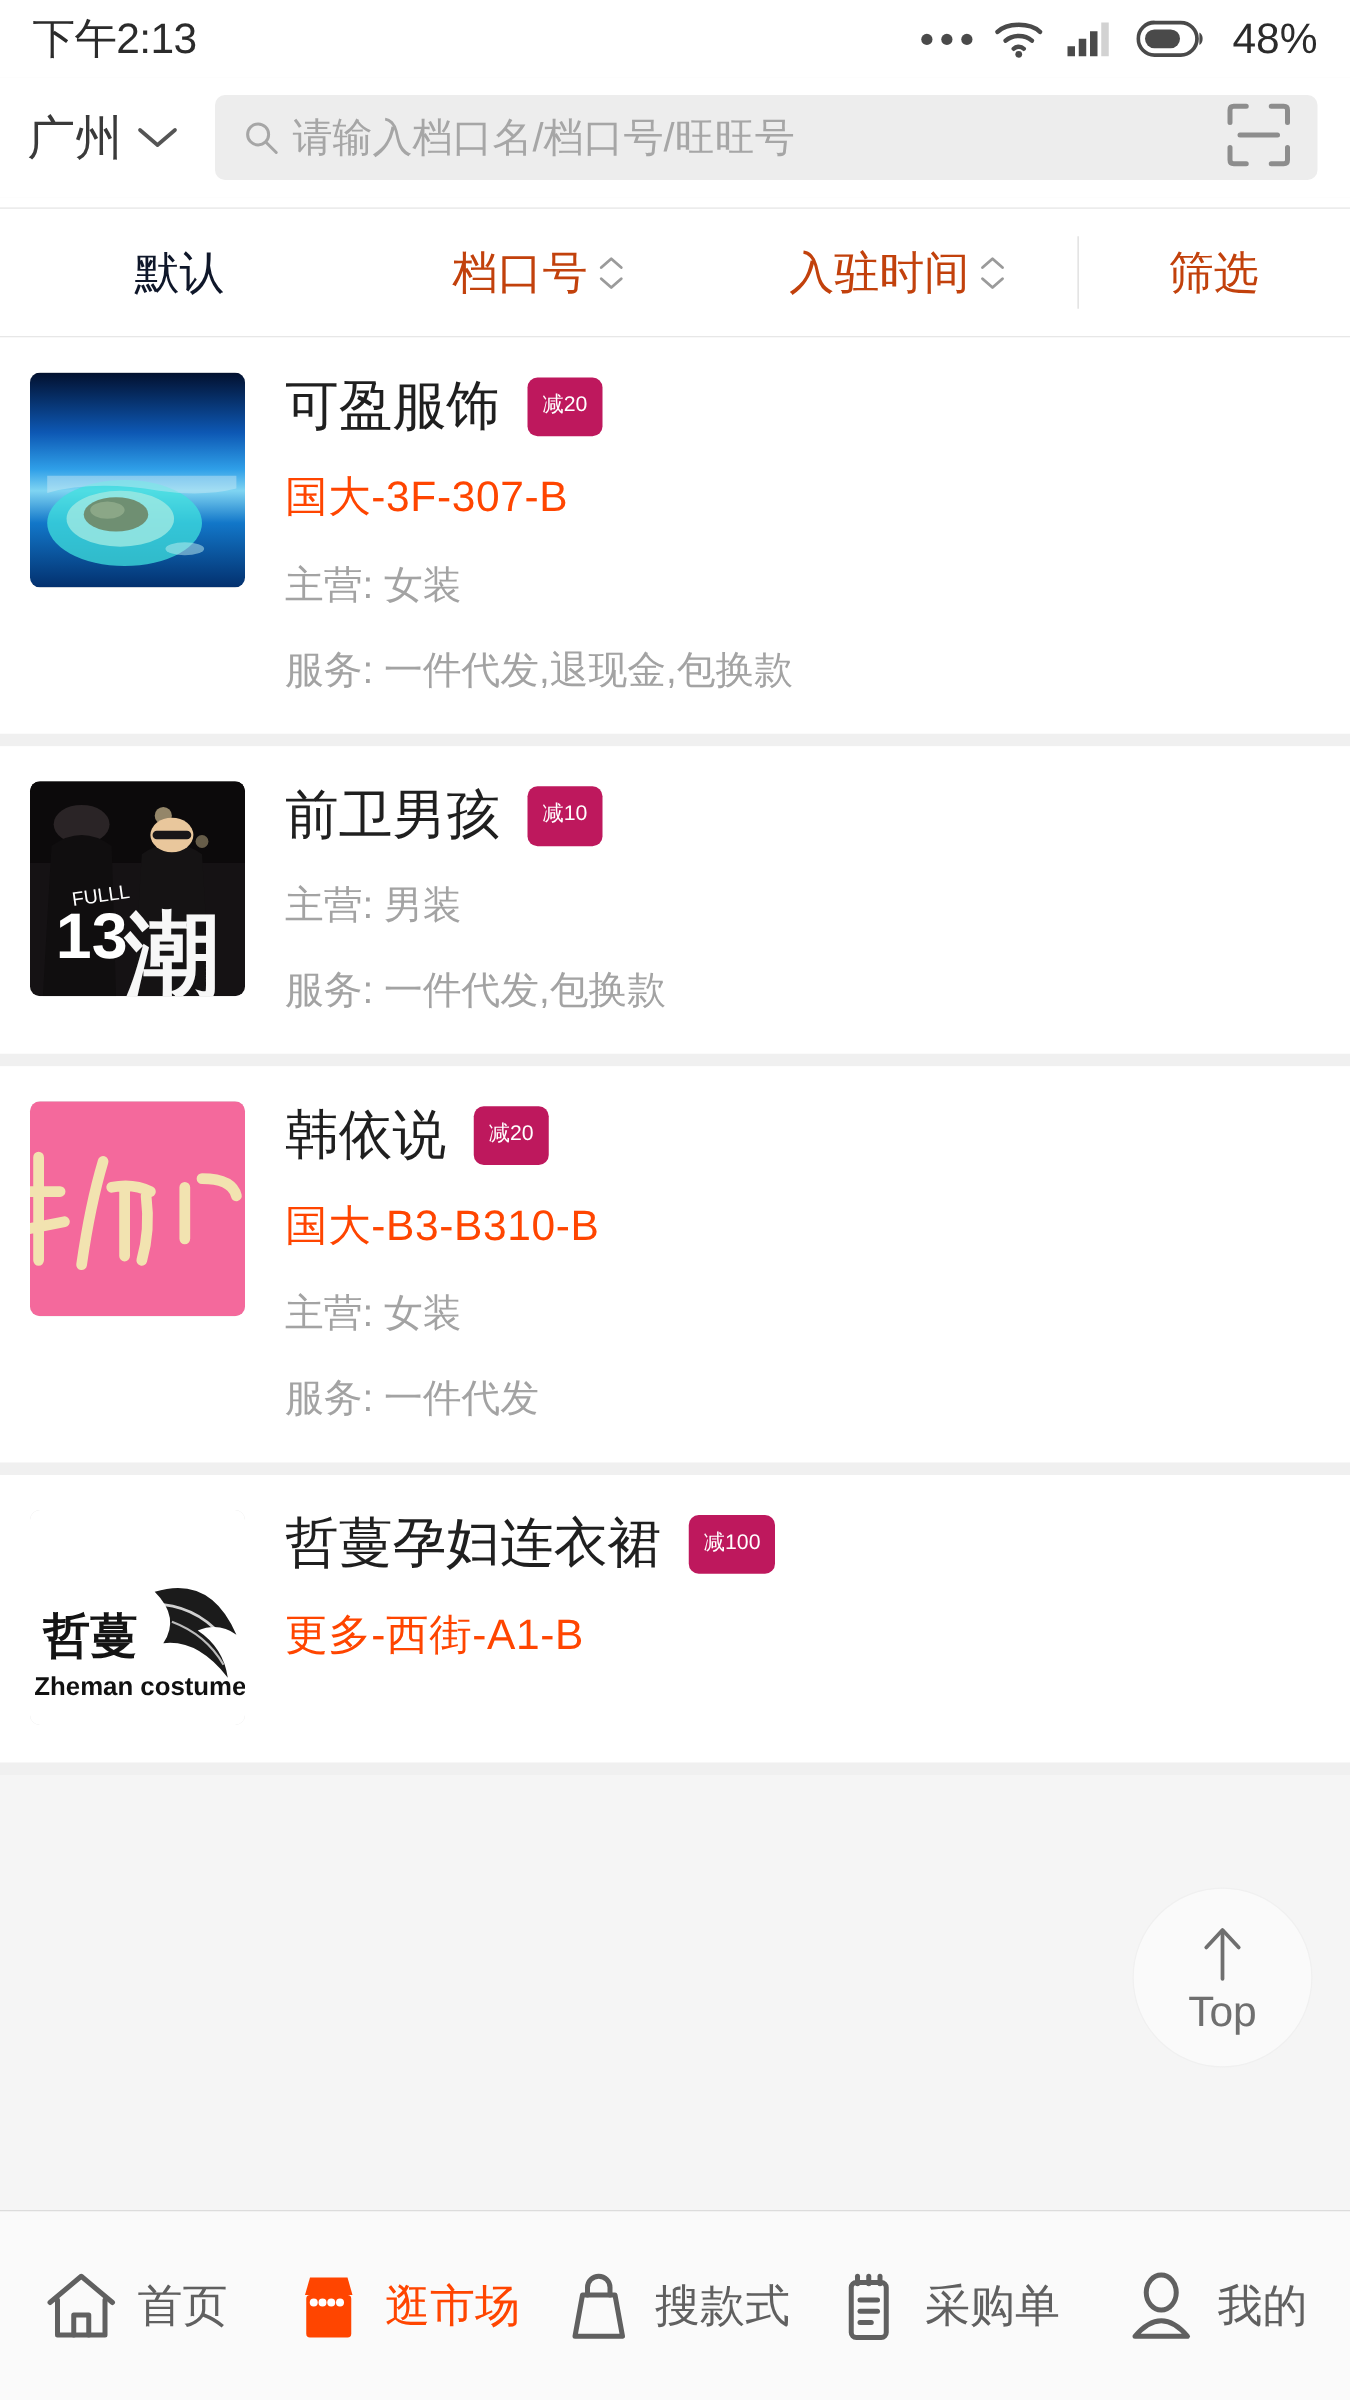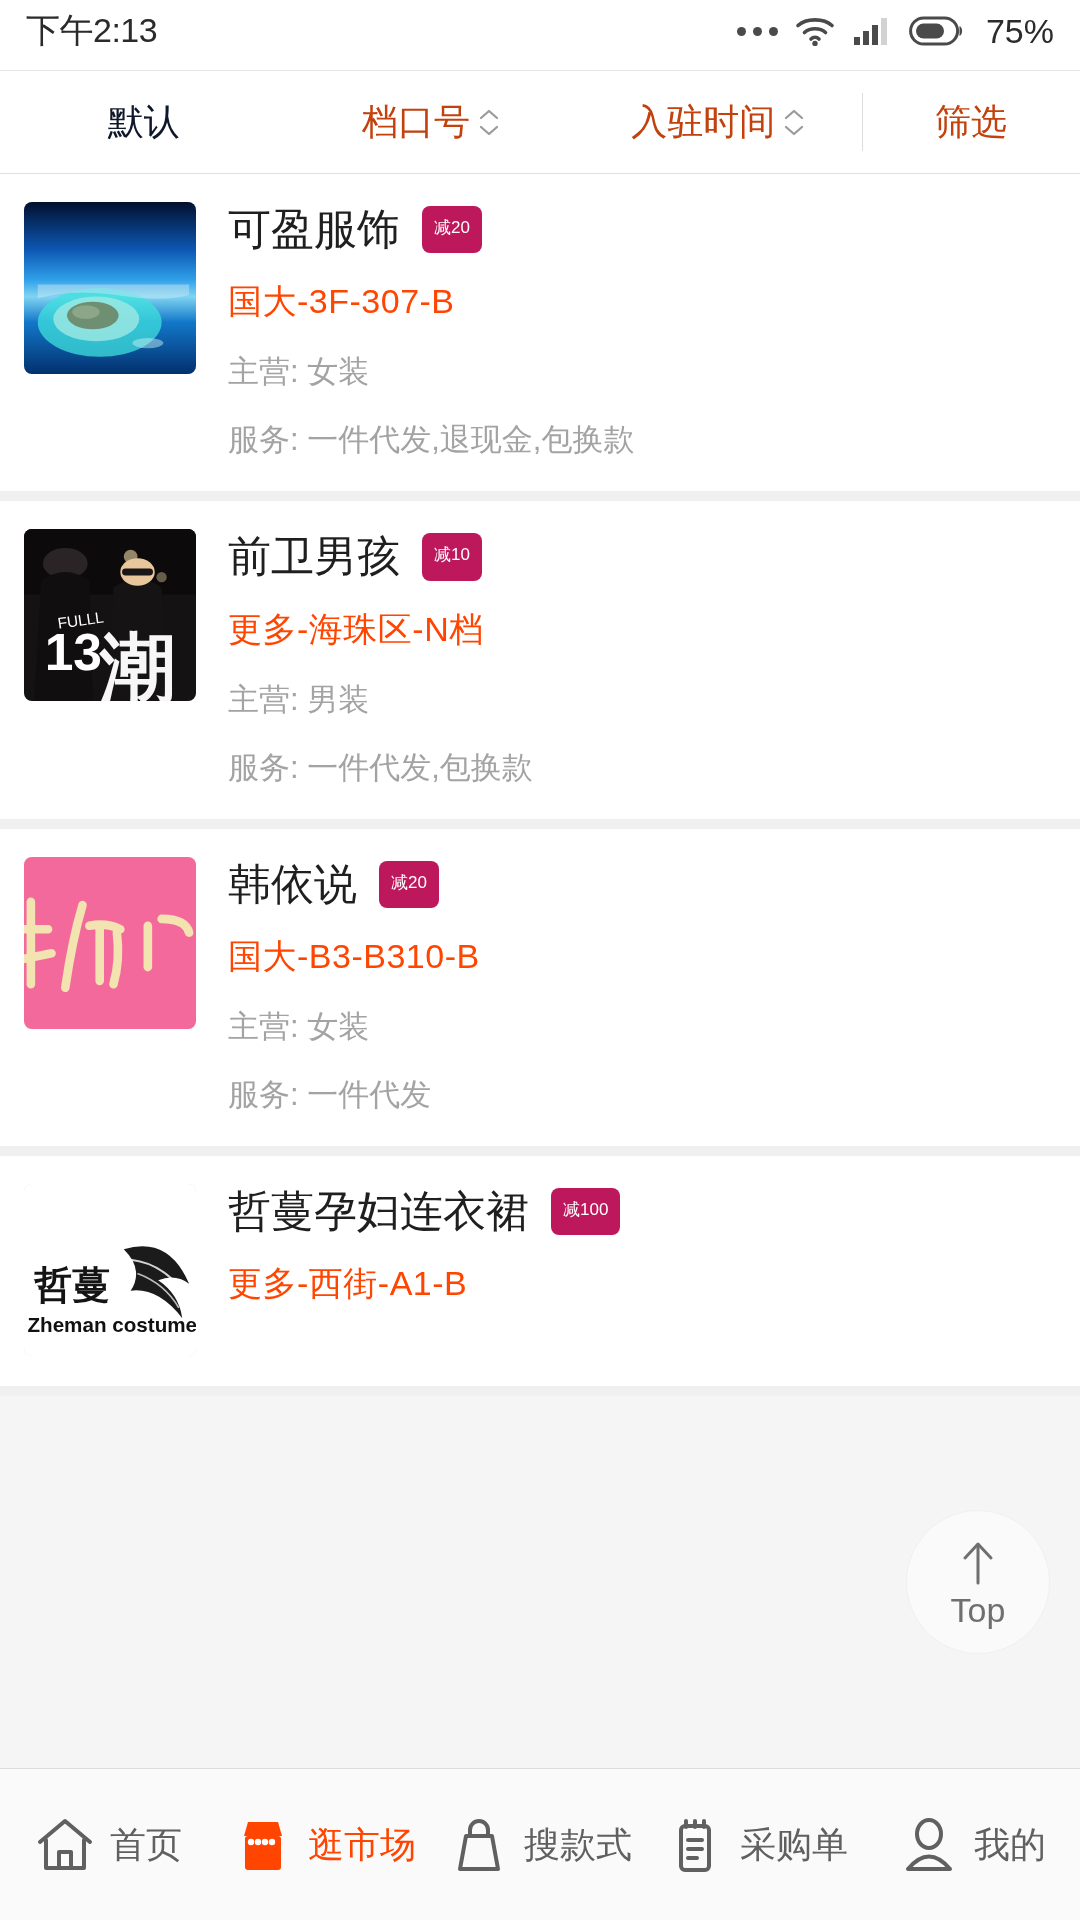--- a/index.html
+++ b/index.html
@@ -148,24 +148,48 @@
         <rect x="2" y="21" width="6" height="8" fill="#4a4a4a"></rect>
         <rect x="11" y="15" width="6" height="14" fill="#4a4a4a"></rect>
         <rect x="20" y="9" width="6" height="20" fill="#4a4a4a"></rect>
         <rect x="29" y="2" width="6" height="27" fill="#d2d2d2"></rect>
       </svg>
       <svg width="56" height="30" viewBox="0 0 56 30">
         <rect x="1.6" y="2" width="47" height="26" rx="13" fill="none" stroke="#4a4a4a" stroke-width="3"></rect>
         <rect x="7" y="7.5" width="28" height="15" rx="7.5" fill="#4a4a4a"></rect>
         <path d="M50.5 10 C54 11.5 54 18.5 50.5 20 Z" fill="#4a4a4a"></path>
       </svg>
-      <span class="battery-pct">75%</span>
-    </div>
-  </div>
-
+      <span class="battery-pct">48%</span>
+    </div>
+  </div>
+
+  <div class="header">
+    <div class="city">
+      <span>广州</span>
+      <svg class="chev" width="36" height="22" viewBox="0 0 36 22">
+        <path d="M4 5 L18 17 L32 5" stroke="#555" stroke-width="3" fill="none" stroke-linecap="round" stroke-linejoin="round"></path>
+      </svg>
+    </div>
+    <div class="searchbox">
+      <svg class="search-icon" width="30" height="30" viewBox="0 0 30 30">
+        <circle cx="12.5" cy="12.5" r="8.4" fill="none" stroke="#a6a6a6" stroke-width="2.4"></circle>
+        <line x1="18.8" y1="18.8" x2="27" y2="27" stroke="#a6a6a6" stroke-width="2.4" stroke-linecap="round"></line>
+      </svg>
+      <input class="search-input" type="text" placeholder="请输入档口名/档口号/旺旺号" style="">
+      <span class="scan-btn">
+        <svg width="54" height="54" viewBox="0 0 54 54">
+          <path d="M4 17 L4 7 Q4 4 7 4 L17 4" stroke="#8d8d8d" stroke-width="4" fill="none" stroke-linecap="round"></path>
+          <path d="M37 4 L47 4 Q50 4 50 7 L50 17" stroke="#8d8d8d" stroke-width="4" fill="none" stroke-linecap="round"></path>
+          <path d="M50 37 L50 47 Q50 50 47 50 L37 50" stroke="#8d8d8d" stroke-width="4" fill="none" stroke-linecap="round"></path>
+          <path d="M17 50 L7 50 Q4 50 4 47 L4 37" stroke="#8d8d8d" stroke-width="4" fill="none" stroke-linecap="round"></path>
+          <line x1="12" y1="27" x2="42" y2="27" stroke="#8d8d8d" stroke-width="4" stroke-linecap="round"></line>
+        </svg>
+      </span>
+    </div>
+  </div>
   <div class="header-gap"></div>
 
   <div class="sortbar">
 
     <div class="sort-item active">
       <span>默认</span>
     </div>
 
     <div class="sort-item">
       <span>档口号</span>
@@ -246,21 +270,20 @@
           <text x="20" y="58" font-family="Liberation Sans, sans-serif" font-size="9" fill="#ffffff" transform="rotate(-8 20 58)">FULLL</text>
           <text x="12" y="82" font-family="Liberation Sans, sans-serif" font-size="30" font-weight="bold" fill="#ffffff">13</text>
           <text x="44" y="96" font-family="DejaVu Sans, sans-serif" font-size="44" font-weight="bold" fill="#f7f7f7">潮</text>
         </svg>
       </div>
       <div class="info">
         <div class="title-row">
           <span class="shop-name">前卫男孩</span>
           <span class="badge">减10</span>
         </div>
-        <div class="addr">更多-海珠区-N档</div>
         <div class="meta">主营: 男装</div>
         <div class="meta">服务: 一件代发,包换款</div>
       </div>
     </div>
 
     <div class="card">
       <div class="thumb">
         <svg viewBox="0 0 100 100" preserveAspectRatio="xMidYMid slice">
           <rect width="100" height="100" fill="#f4699c"></rect>
           <g fill="none" stroke="#f2e3b0" stroke-width="5" stroke-linecap="round">

